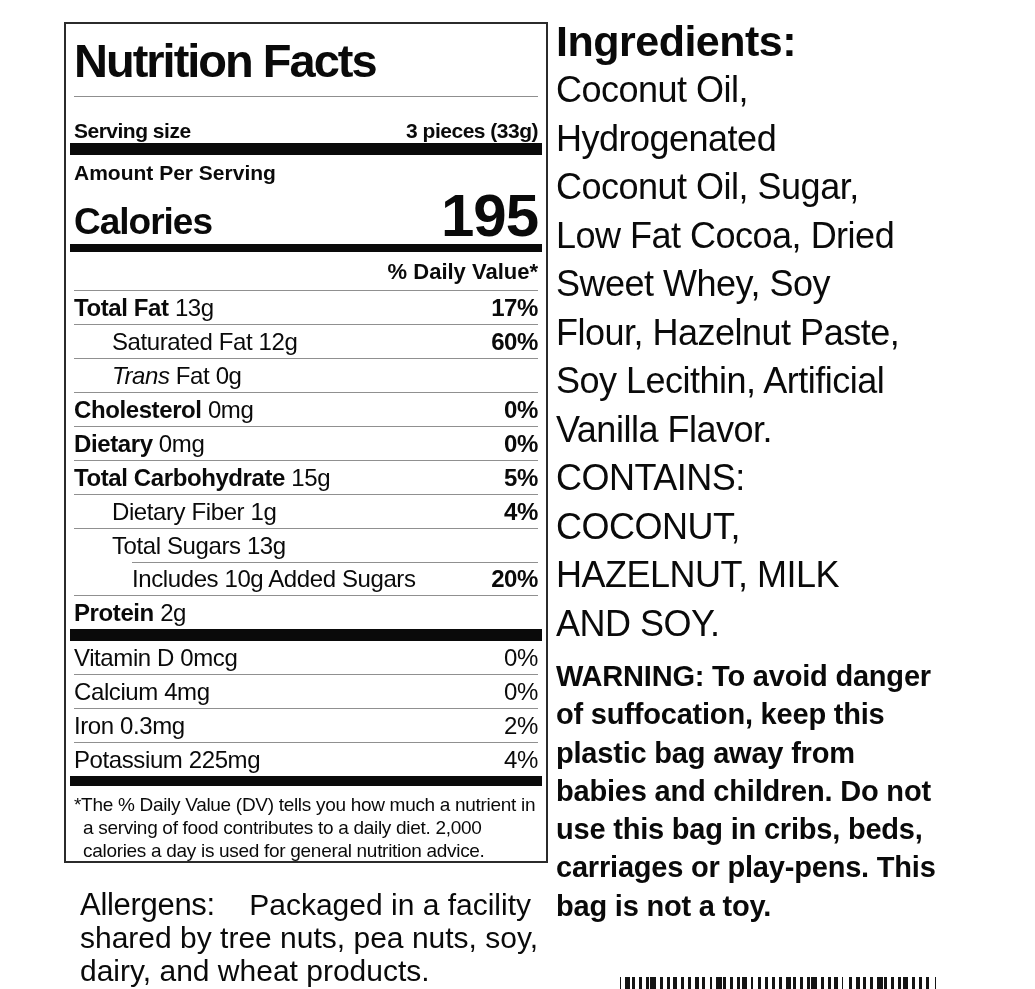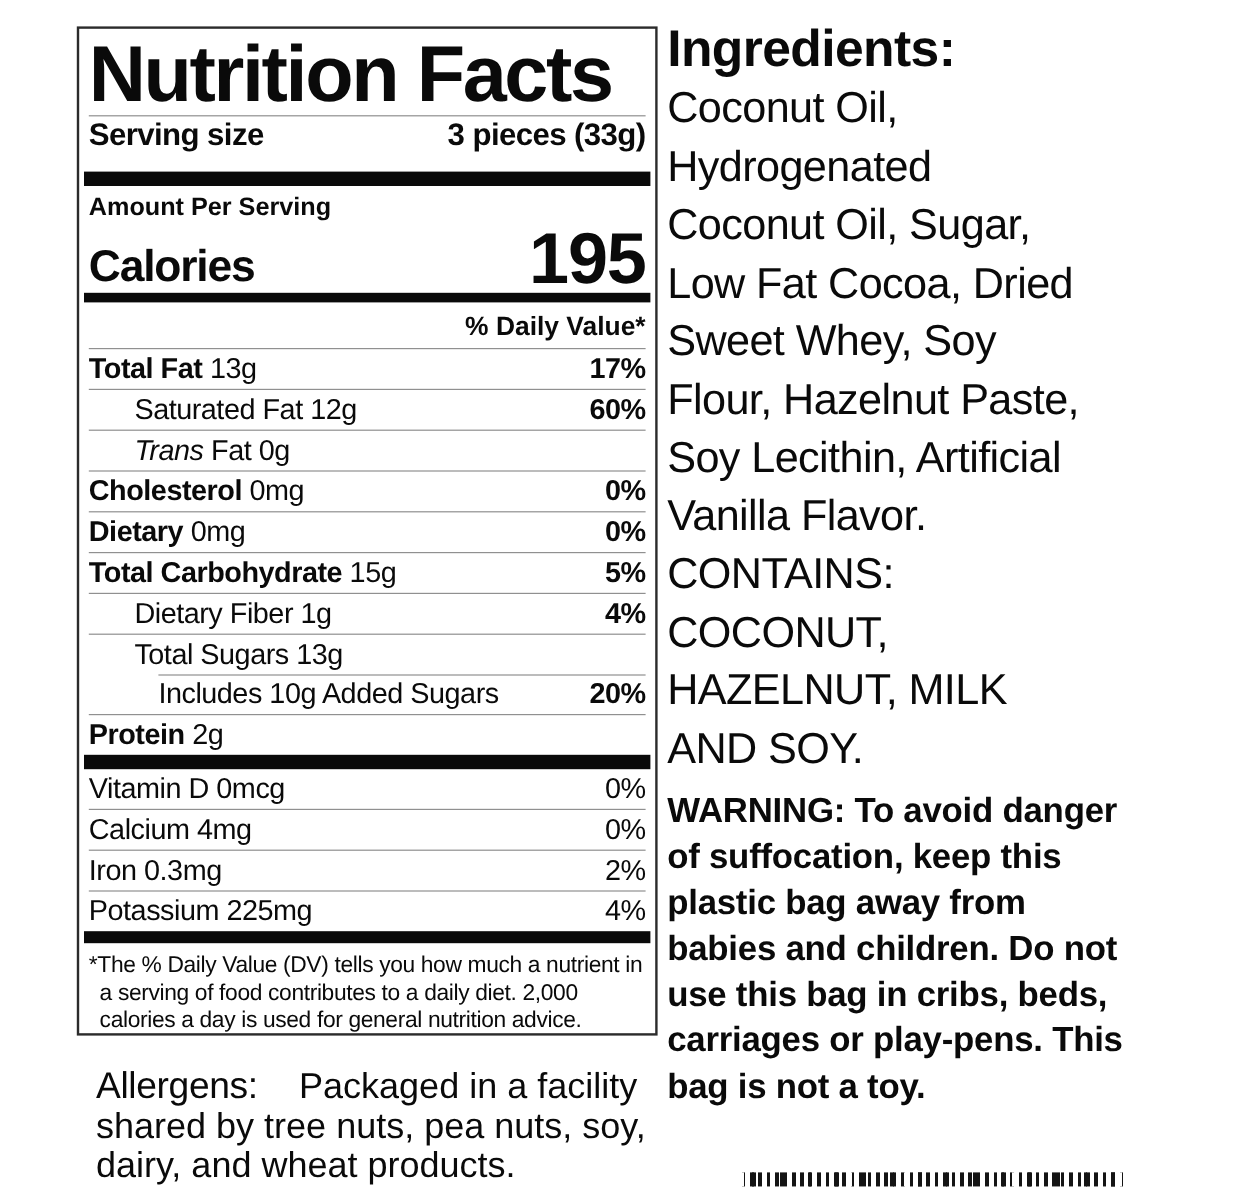--- a/index.html
+++ b/index.html
@@ -8,26 +8,26 @@
     font-family:"Liberation Sans", sans-serif; color:#0a0a0a; overflow:hidden;
   }
 
   
   .nf-box {
     position:absolute; left:64px; top:22px; width:484px; height:841px;
     border:2px solid #2b2b2b; box-sizing:border-box; background:#fff;
     padding:0 8px;
   }
   .nf-title {
-    font-size:66px; font-weight:700; letter-spacing:-2px; line-height:70px;
+    font-size:47px; font-weight:700; letter-spacing:-2px; line-height:70px;
     padding-top:2px; border-bottom:1px solid #8f8f8f; white-space:nowrap;
   }
   .nf-serving {
-    display:flex; justify-content:space-between; align-items:flex-start;
-    font-weight:700; font-size:26px; height:46px; letter-spacing:-0.5px;
+    display:flex; justify-content:space-between; align-items:flex-end;
+    font-weight:700; font-size:21px; height:46px; letter-spacing:-0.5px;
   }
   .bar { background:#0a0a0a; margin:0 -4px; }
   .bar-a { height:12px; }
   .bar-b { height:8px; }
   .bar-c { height:12px; }
   .bar-d { height:10px; }
   .nf-amount { font-weight:700; font-size:21px; padding-top:7px; line-height:22px; }
   .nf-calories {
     display:flex; justify-content:space-between; align-items:flex-end;
     height:56px; padding-bottom:4px;

